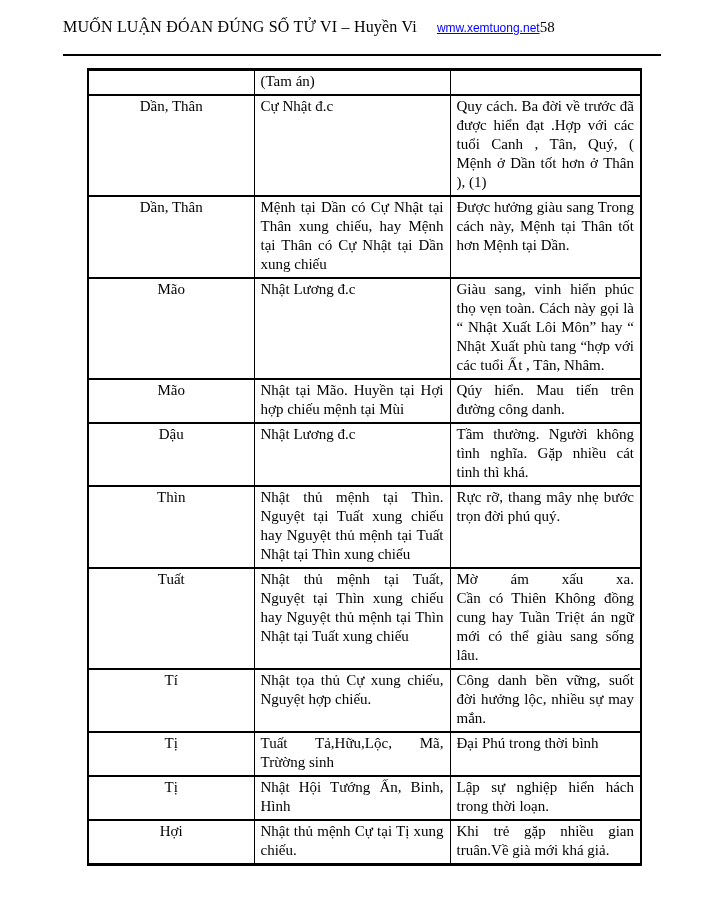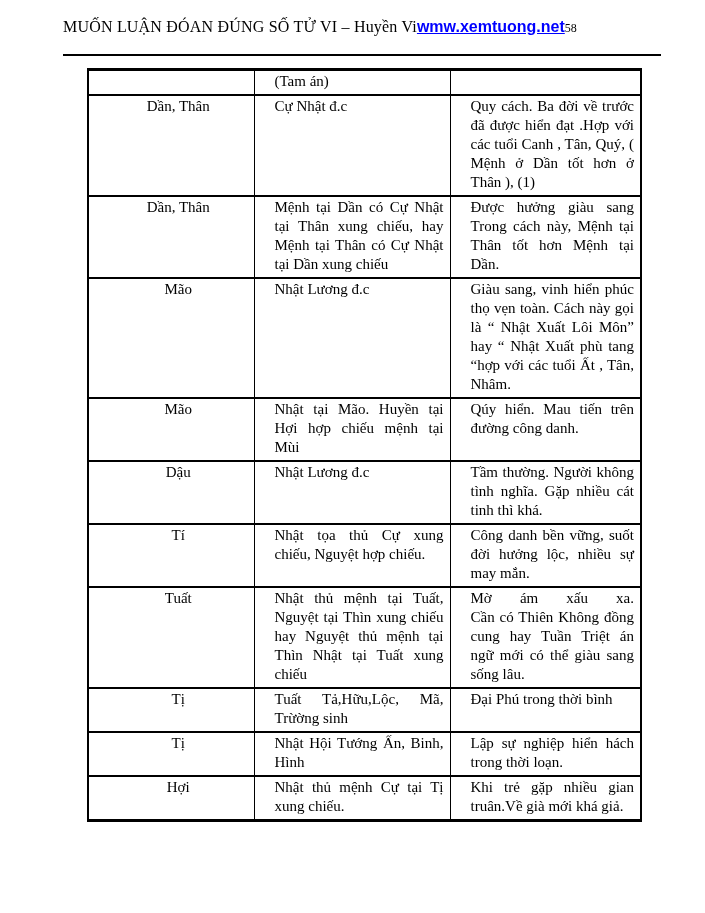--- a/index.html
+++ b/index.html
@@ -24,28 +24,29 @@
     display: flex;
     align-items: baseline;
     white-space: nowrap;
   }
   .doc-title {
     font-size: 16px;
     letter-spacing: 0.2px;
   }
   .site-link {
     font-family: "Liberation Sans", sans-serif;
-    font-weight: bold;
-    font-size: 16px;
+    font-weight: normal;
+    font-size: 12px;
     color: var(--link-color, #0000ff);
     text-decoration: underline;
     cursor: pointer;
+    margin-left: 20px;
   }
   .page-num {
-    font-size: 12px;
+    font-size: 15px;
   }
   .header-rule {
     position: absolute;
     top: 54px;
     left: 63px;
     width: 598px;
     height: 2px;
     background: #000000;
   }
   table.tu-vi-table {
@@ -56,21 +57,21 @@
     border-collapse: collapse;
     table-layout: fixed;
     border: 2px solid #000000;
     border-top-width: 3px;
     border-bottom-width: 3px;
   }
   table.tu-vi-table td {
     border: 1px solid #000000;
     border-top-width: 2px;
     vertical-align: top;
-    padding: 1px 6px 3px 20px;
+    padding: 1px 6px 3px 6px;
     font-size: 15px;
     line-height: 19px;
     overflow: hidden;
   }
   td.c1 { text-align: center; font-family: Liberation Serif, serif; }
   td.c2, td.c3 { text-align: justify; }
   .para { text-align: justify; }
   .para.justify-last { text-align-last: justify; }
 </style>
 </head>
@@ -117,31 +118,36 @@
           <td class="c1">Mão</td>
           <td class="c2">Nhật tại Mão. Huyền tại Hợi hợp chiếu mệnh tại Mùi</td>
           <td class="c3">Qúy hiển. Mau tiến trên đường công danh.</td>
         </tr>
         <tr>
           <td class="c1">Dậu</td>
           <td class="c2">Nhật Lương đ.c</td>
           <td class="c3">Tầm thường. Người không tình nghĩa. Gặp nhiều cát tinh thì khá.</td>
         </tr>
         <tr>
-          <td class="c1">Tí</td>
-          <td class="c2">Nhật tọa thủ Cự xung chiếu, Nguyệt hợp chiếu.</td>
-          <td class="c3">Công danh bền vững, suốt đời hưởng lộc, nhiều sự may mắn.</td>
+          <td class="c1">Thìn</td>
+          <td class="c2">Nhật thủ mệnh tại Thìn. Nguyệt tại Tuất xung chiếu hay Nguyệt thủ mệnh tại Tuất Nhật tại Thìn xung chiếu</td>
+          <td class="c3">Rực rỡ, thang mây nhẹ bước trọn đời phú quý.</td>
         </tr>
         <tr>
           <td class="c1">Tuất</td>
           <td class="c2">Nhật thủ mệnh tại Tuất, Nguyệt tại Thìn xung chiếu hay Nguyệt thủ mệnh tại Thìn Nhật tại Tuất xung chiếu</td>
           <td class="c3">
             <div class="para justify-last">Mờ ám xấu xa.</div>
             <div class="para">Cần có Thiên Không đồng cung hay Tuần Triệt án ngữ mới có thể giàu sang sống lâu.</div>
           </td>
+        </tr>
+        <tr>
+          <td class="c1">Tí</td>
+          <td class="c2">Nhật tọa thủ Cự xung chiếu, Nguyệt hợp chiếu.</td>
+          <td class="c3">Công danh bền vững, suốt đời hưởng lộc, nhiều sự may mắn.</td>
         </tr>
         <tr>
           <td class="c1">Tị</td>
           <td class="c2">
             <div class="para justify-last">Tuất Tả,Hữu,Lộc, Mã,</div>
             <div class="para">Trừờng sinh</div>
           </td>
           <td class="c3">Đại Phú trong thời bình</td>
         </tr>
         <tr>

